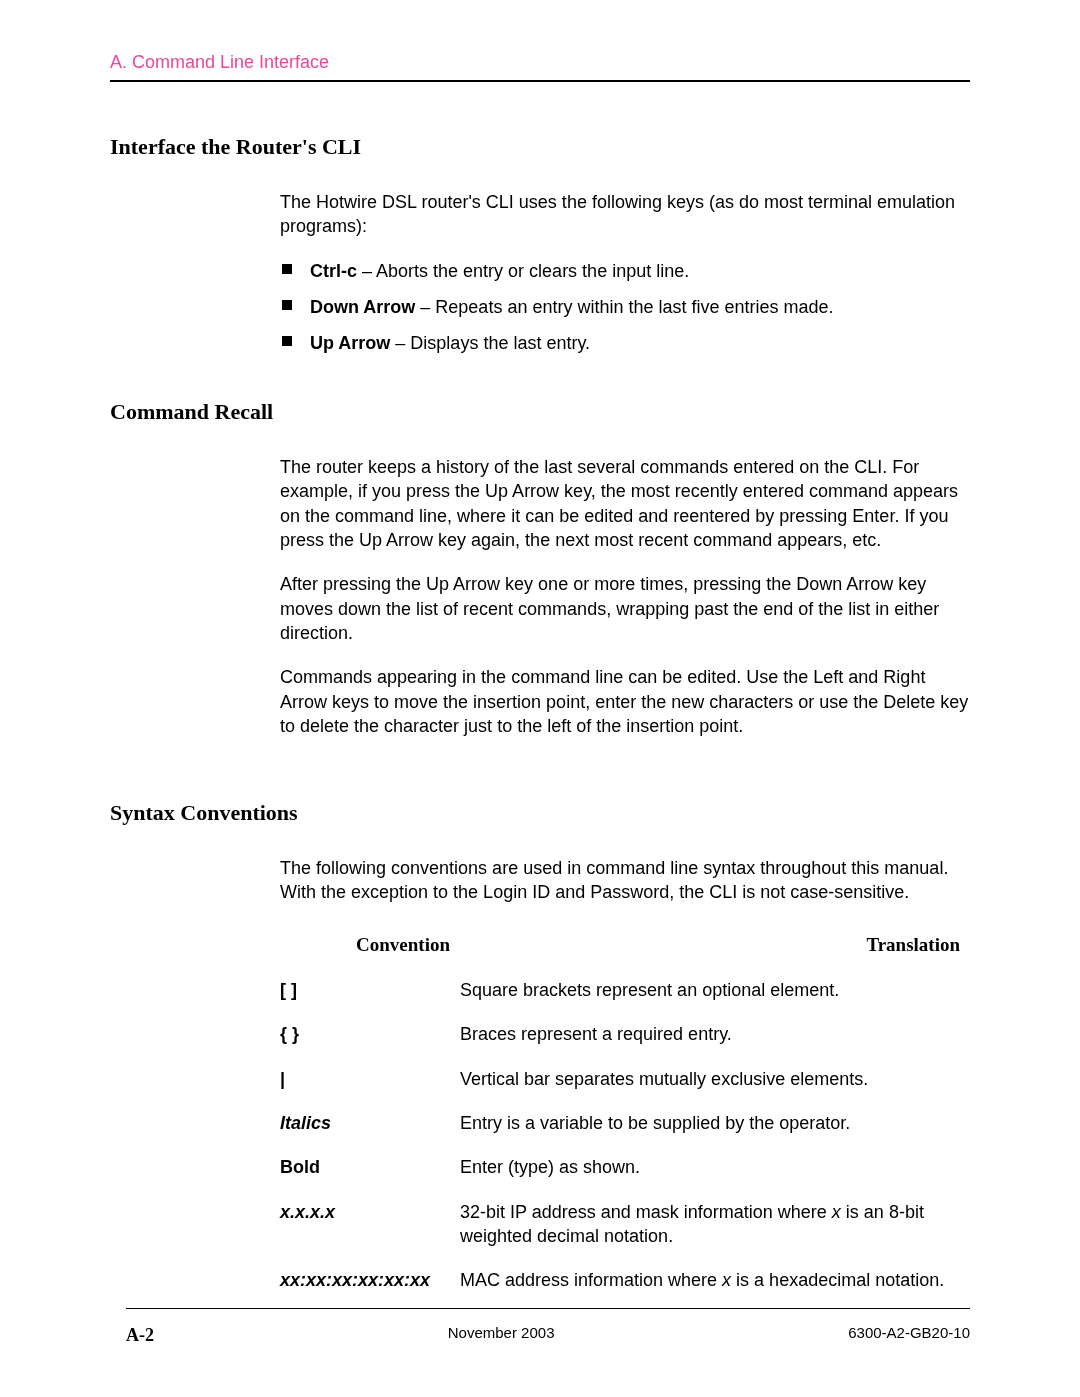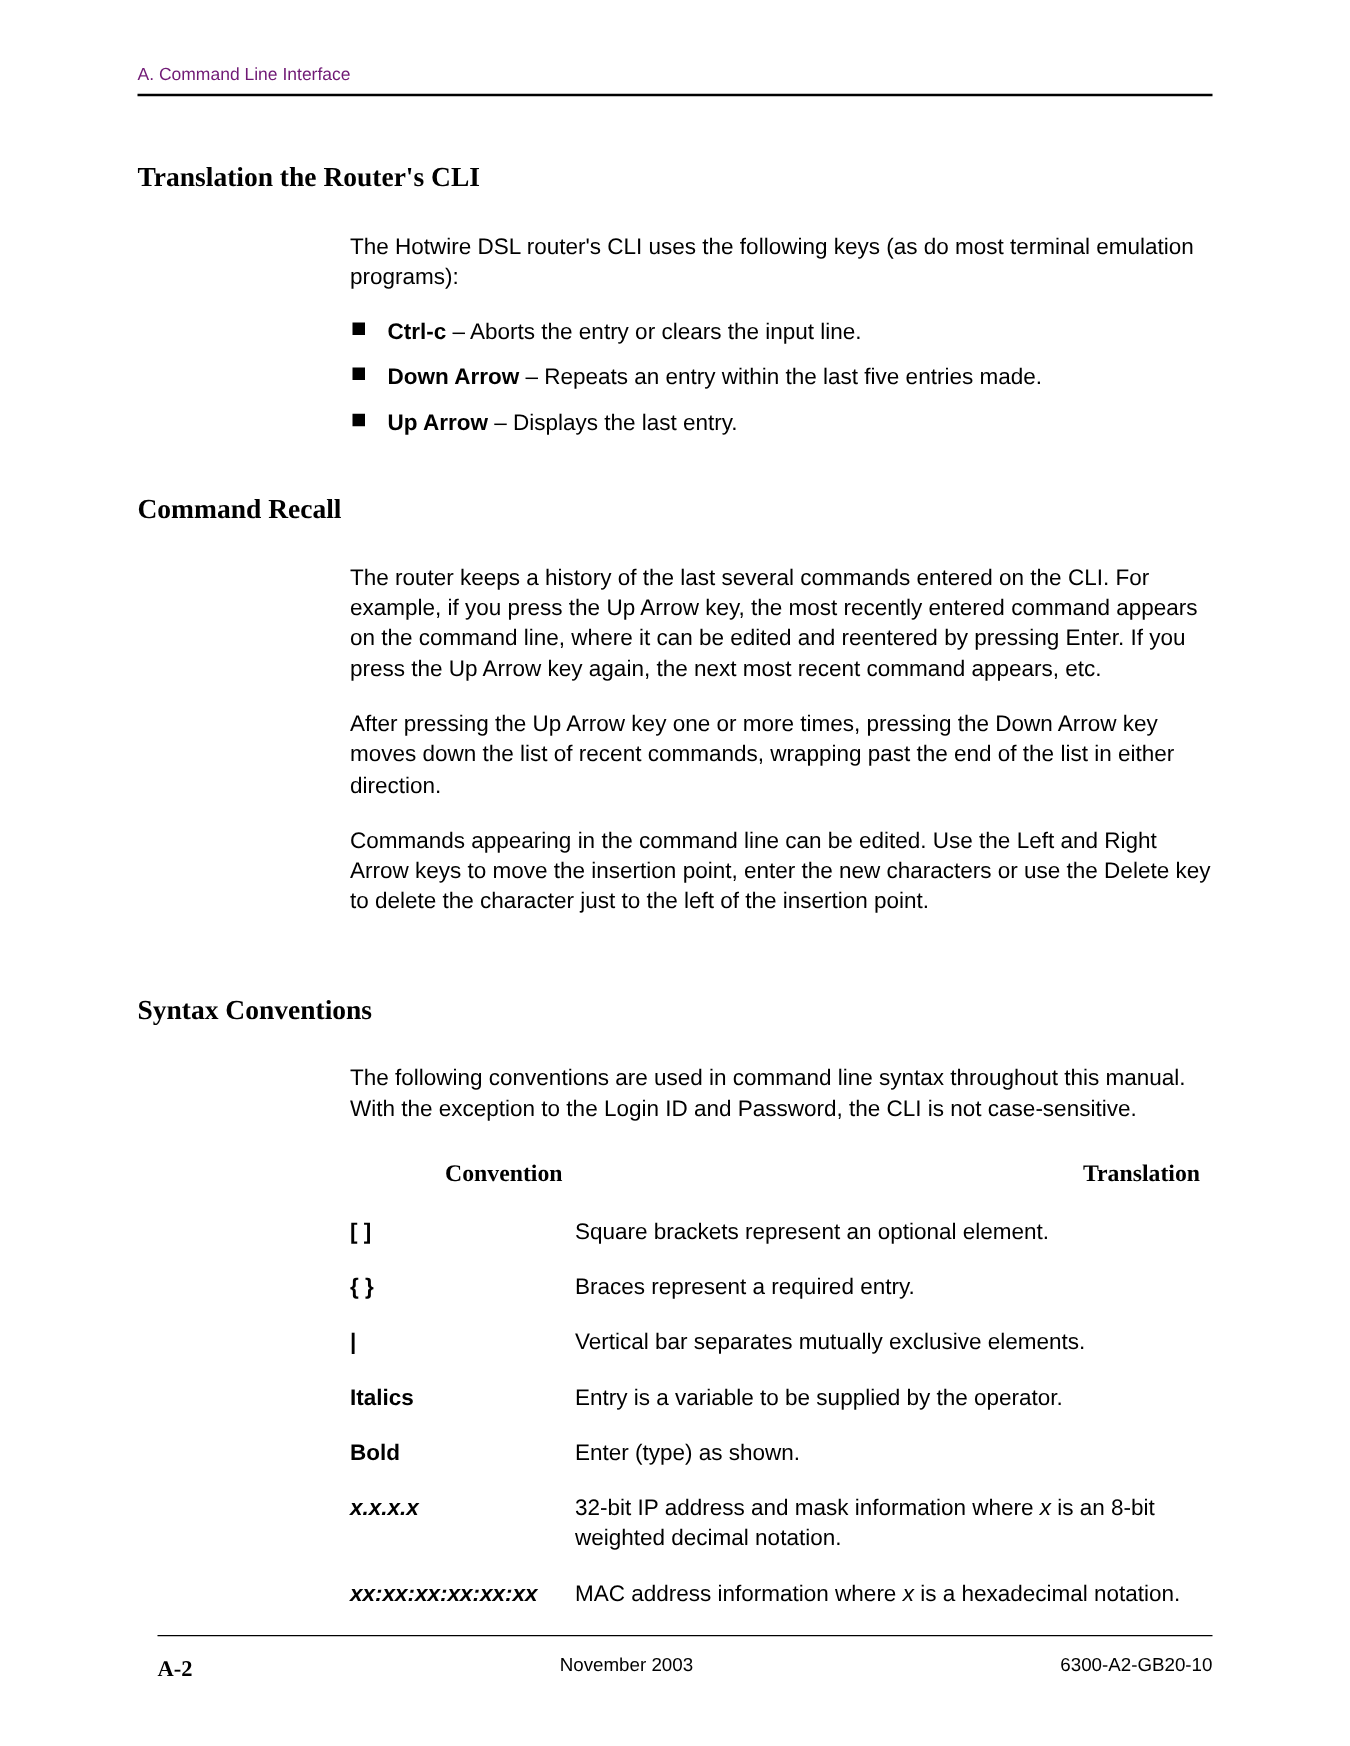--- a/index.html
+++ b/index.html
@@ -17,22 +17,22 @@
     line-height: 1.35;
   }
   .page {
     padding: 50px 110px 50px 110px;
     box-sizing: border-box;
     width: 100%;
     height: 100%;
     position: relative;
   }
   .running-head {
-    font-size: 14px;
-    color: #701a75;
+    font-size: 18px;
+    color: #ec4899;
     margin-bottom: 6px;
   }
   .head-rule {
     border: none;
     border-top: 2.5px solid #000;
     margin: 0 0 50px 0;
   }
   .section-title {
     font-family: "Times New Roman", Times, serif;
     font-weight: bold;
@@ -83,21 +83,21 @@
   }
   table.conv td {
     padding: 10px 10px 10px 0;
     vertical-align: top;
   }
   table.conv td.c1 {
     width: 170px;
     font-weight: bold;
     font-family: Arial, Helvetica, sans-serif;
   }
-  .conv-italic  { font-weight: normal; }
+  .conv-italic  { font-style: italic; font-weight: normal; }
   .conv-mono    { font-family: "Courier New", Courier, monospace; font-weight: bold; font-style: normal; }
   .conv-ipx     { font-style: italic; font-weight: normal; }
   .conv-mac     { font-style: italic; font-weight: normal; }
   .inline-i { font-style: italic; }
 
   .footer {
     position: absolute;
     left: 110px;
     right: 110px;
     bottom: 50px;
@@ -115,21 +115,21 @@
   }
 </style>
 </head>
 <body>
 
 <div class="page">
 
   <div class="running-head">A. Command Line Interface</div>
   <hr class="head-rule">
 
-  <div class="section-title">Translation the Router's CLI</div>
+  <div class="section-title">Interface the Router's CLI</div>
 
   <div class="body-block">
     <p class="body">The Hotwire DSL router's CLI uses the following keys (as do most terminal emulation programs):</p>
 
     <ul class="keylist">
       <li>
         <span class="b">Ctrl-c</span><span> – Aborts the entry or clears the input line.</span>
       </li>
       <li>
         <span class="b">Down Arrow</span><span> – Repeats an entry within the last five entries made.</span>

